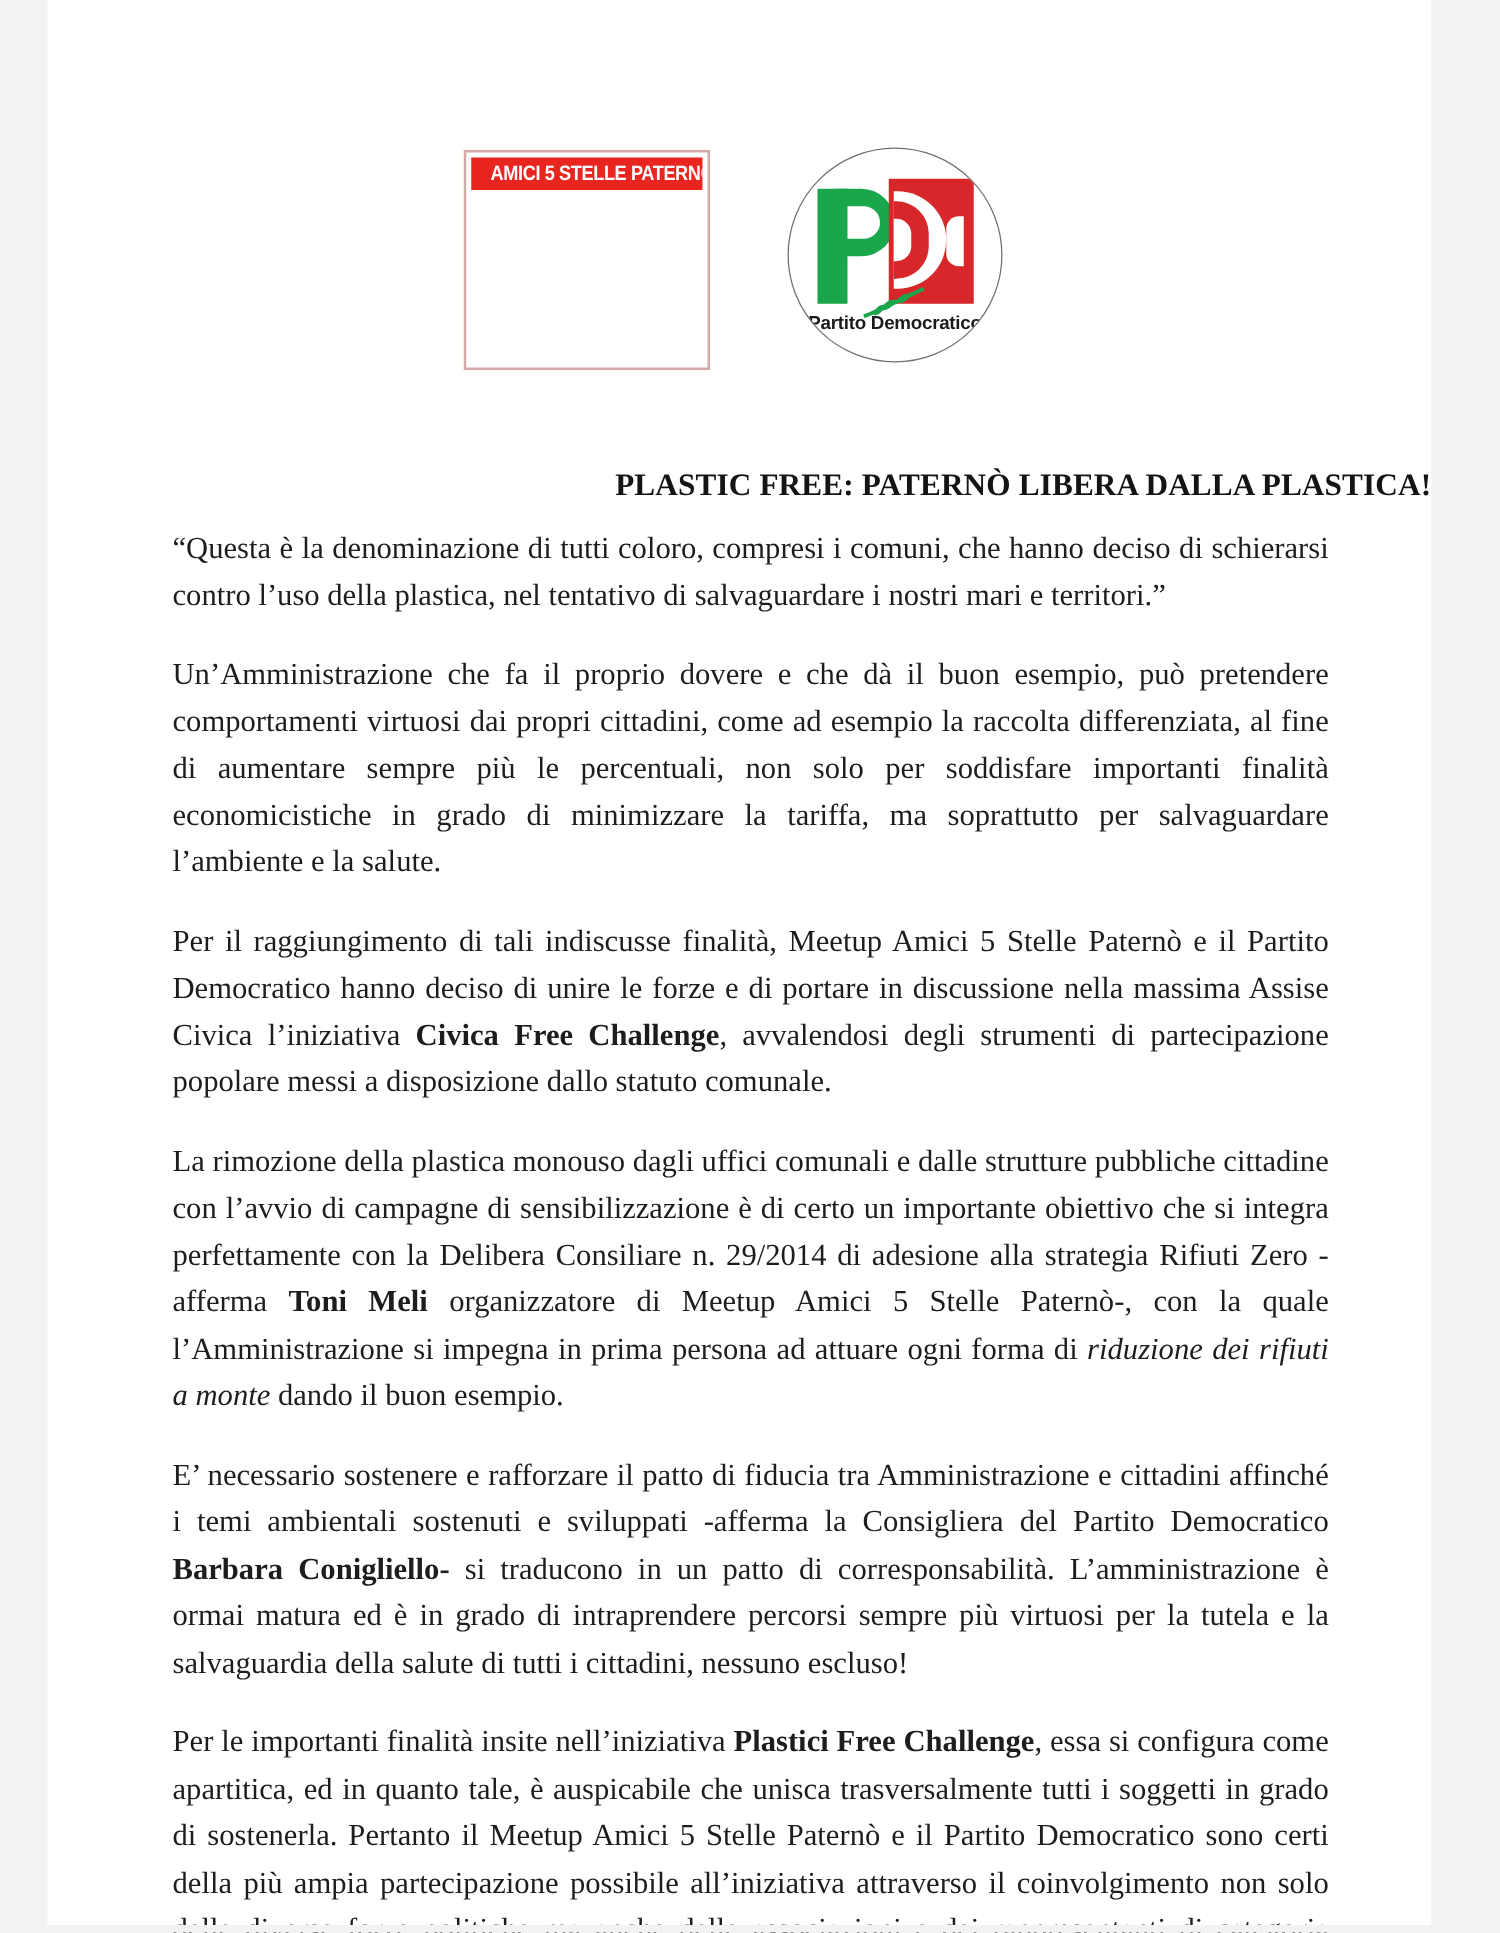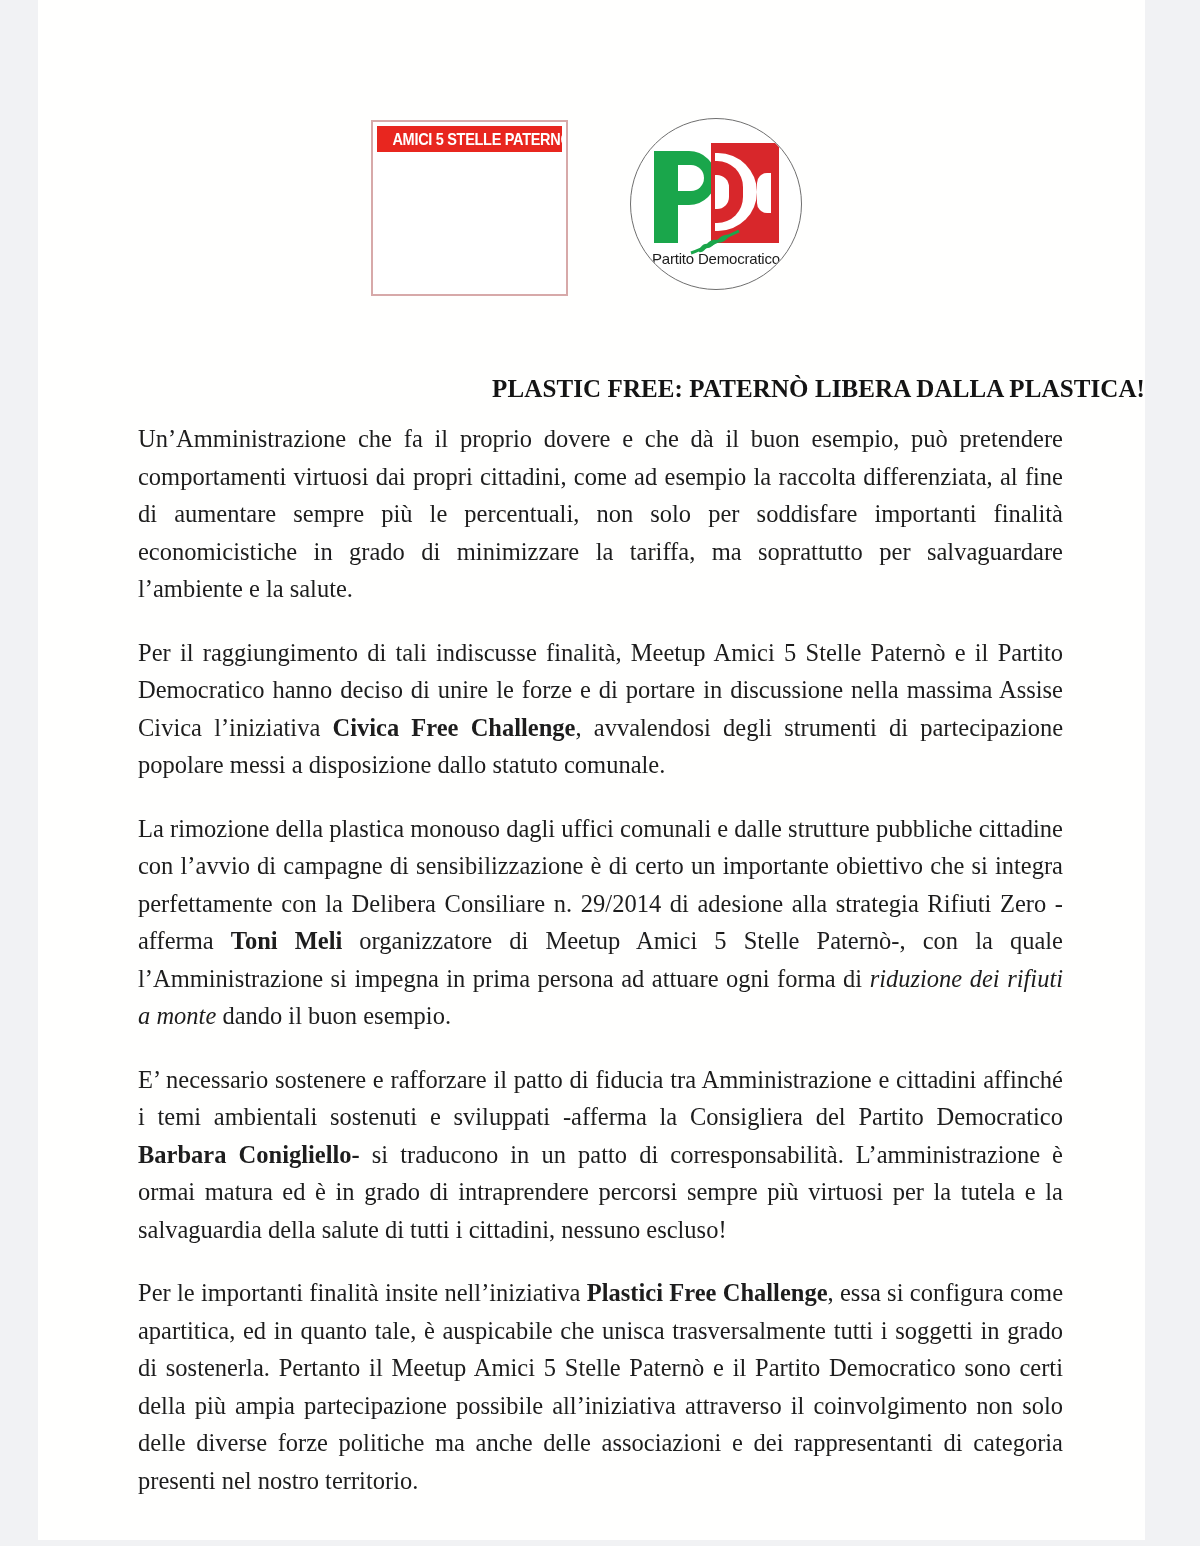--- a/index.html
+++ b/index.html
@@ -210,21 +210,21 @@
     width: 52px;
     height: 30px;
   }
   .pd-name {
     position: absolute;
     left: 0;
     right: 0;
     top: 131px;
     text-align: center;
     font-family: "Liberation Sans", sans-serif;
-    font-weight: normal;
+    font-weight: bold;
     font-size: 15px;
     color: #1b1b1b;
     letter-spacing: -0.2px;
     white-space: nowrap;
   }
 
   
   .doc-title {
     position: absolute;
     left: 0;
@@ -305,20 +305,21 @@
         </svg>
         <div class="pd-name">Partito Democratico</div>
       </div>
     </div>
 
   </div>
 
   <h1 class="doc-title">PLASTIC FREE: PATERNÒ LIBERA DALLA PLASTICA!</h1>
 
   <div class="doc-body">
+    <p class="para"><span>“Questa è la denominazione di tutti coloro, compresi i comuni, che hanno deciso di schierarsi contro l’uso della plastica, nel tentativo di salvaguardare i nostri mari e territori.”</span></p>
     <p class="para"><span>Un’Amministrazione che fa il proprio dovere e che dà il buon esempio, può pretendere comportamenti virtuosi dai propri cittadini, come ad esempio la raccolta differenziata, al fine di aumentare sempre più le percentuali, non solo per soddisfare importanti finalità economicistiche in grado di minimizzare la tariffa, ma soprattutto per salvaguardare l’ambiente e la salute.</span></p>
     <p class="para"><span>Per il raggiungimento di tali indiscusse finalità, Meetup Amici 5 Stelle Paternò e il Partito Democratico hanno deciso di unire le forze e di portare in discussione nella massima Assise Civica l’iniziativa </span><b>Civica Free Challenge</b><span>, avvalendosi degli strumenti di partecipazione popolare messi a disposizione dallo statuto comunale.</span></p>
     <p class="para"><span>La rimozione della plastica monouso dagli uffici comunali e dalle strutture pubbliche cittadine con l’avvio di campagne di sensibilizzazione è di certo un importante obiettivo che si integra perfettamente con la Delibera Consiliare n. 29/2014 di adesione alla strategia Rifiuti Zero -afferma </span><b>Toni Meli</b><span> organizzatore di Meetup Amici 5 Stelle Paternò-, con la quale l’Amministrazione si impegna in prima persona ad attuare ogni forma di </span><i>riduzione dei rifiuti a monte</i><span> dando il buon esempio.</span></p>
     <p class="para"><span>E’ necessario sostenere e rafforzare il patto di fiducia tra Amministrazione e cittadini affinché i temi ambientali sostenuti e sviluppati -afferma la Consigliera del Partito Democratico </span><b>Barbara Conigliello-</b><span> si traducono in un patto di corresponsabilità. L’amministrazione è ormai matura ed è in grado di intraprendere percorsi sempre più virtuosi per la tutela e la salvaguardia della salute di tutti i cittadini, nessuno escluso!</span></p>
     <p class="para"><span>Per le importanti finalità insite nell’iniziativa </span><b>Plastici Free Challenge</b><span>, essa si configura come apartitica, ed in quanto tale, è auspicabile che unisca trasversalmente tutti i soggetti in grado di sostenerla. Pertanto il Meetup Amici 5 Stelle Paternò e il Partito Democratico sono certi della più ampia partecipazione possibile all’iniziativa attraverso il coinvolgimento non solo delle diverse forze politiche ma anche delle associazioni e dei rappresentanti di categoria presenti nel nostro territorio.</span></p>
   </div>
 
 </div>
 
 <div class="bottom-strip"></div>

